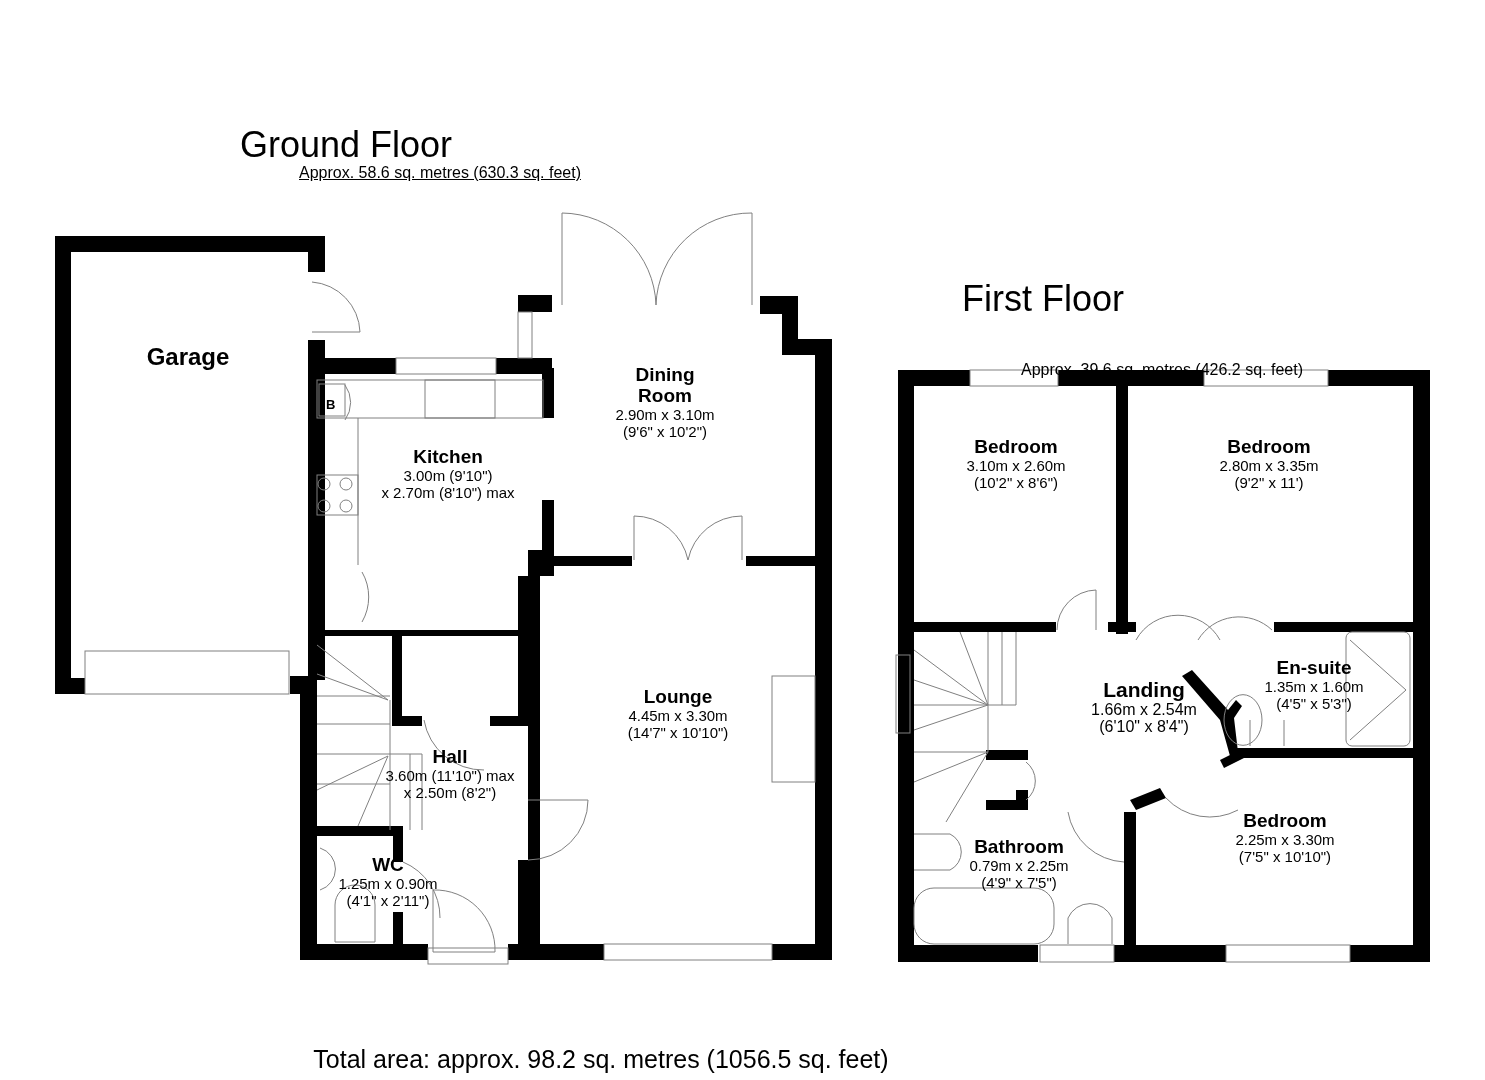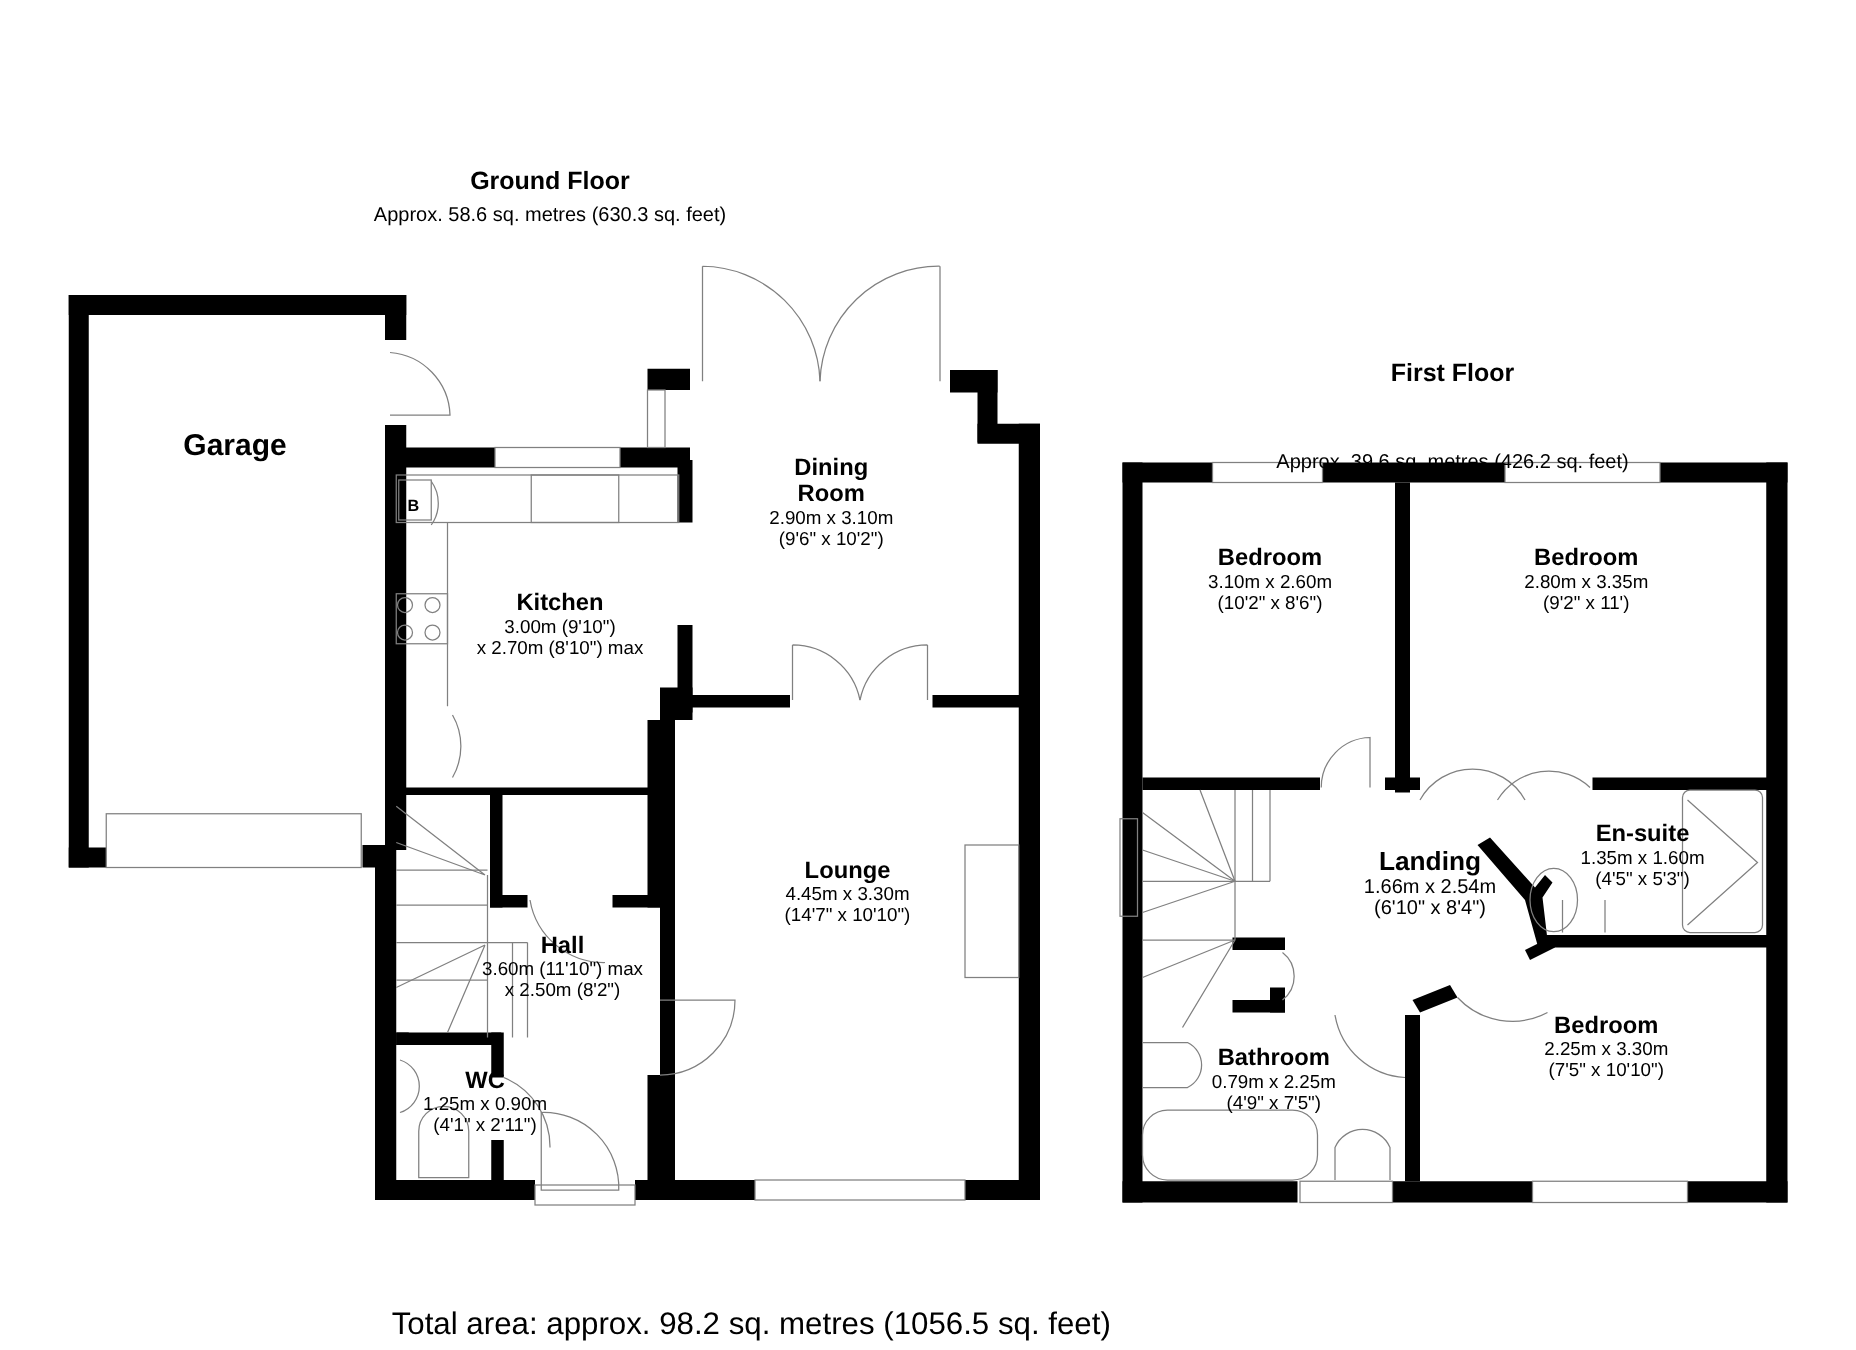--- a/index.html
+++ b/index.html
@@ -1,18 +1,18 @@
 <!DOCTYPE html>
 <html><head>
 <meta charset="utf-8">
 <style>
   html,body{margin:0;padding:0;background:#fff;}
   body{width:1485px;height:1080px;position:relative;overflow:hidden;font-family:"Liberation Sans",sans-serif;color:#000;}
   svg.plan{position:absolute;left:0;top:0;}
-  .floor-title{position:absolute;text-align:center;font-weight:bold;font-size:20px;line-height:30px;}
+  .floor-title{position:absolute;text-align:left;font-weight:normal;font-size:36px;line-height:30px;}
   .floor-sub{position:absolute;text-align:center;font-size:16px;line-height:18px;}
   .room{position:absolute;text-align:center;transform:translateX(-50%);white-space:nowrap;}
   .room .name{font-weight:bold;font-size:19px;line-height:21px;display:block;}
   .room .dim{font-size:15px;line-height:17px;display:block;}
   .garage .name{font-size:24px;line-height:26px;text-align:right;}
   .total{position:absolute;left:0;width:1202px;top:1045px;text-align:center;font-size:25px;line-height:28px;}
   .boiler{position:absolute;font-weight:bold;font-size:13px;}
 </style>
 </head>
 <body>
@@ -164,30 +164,30 @@
     <path d="M1224 720 A18 24 0 0 1 1262 720 A18 24 0 0 1 1224 720"></path>
     <path d="M1250 720 L1250 746 M1284 720 L1284 746"></path>
 
     <rect x="914" y="888" width="140" height="56" rx="20"></rect>
     <path d="M914 834 L950 834 A20 20 0 0 1 950 870 L914 870"></path>
     <path d="M1068 944 L1068 918 A24 24 0 0 1 1112 918 L1112 944"></path>
   </g>
 </svg>
 
 <div class="floor-title" style="left:240px;width:400px;top:130px;">Ground Floor</div>
-<div class="floor-sub" style="left:240px;width:400px;top:164px;">Approx. 58.6 sq. metres (630.3 sq. feet)</div>
+<div class="floor-sub" style="left:240px;width:400px;top:164px;text-decoration:underline;">Approx. 58.6 sq. metres (630.3 sq. feet)</div>
 
 <div class="floor-title" style="left:962px;width:400px;top:284px;">First Floor</div>
 <div class="floor-sub" style="left:962px;width:400px;top:334px;margin-top:27px;">Approx. 39.6 sq. metres (426.2 sq. feet)</div>
 
 <div class="room garage" style="left:188px;top:344px;">
   <span class="name">Garage</span>
 </div>
 <div class="boiler" style="left:326px;top:397px;">B</div>
-<div class="room" style="left:448px;top:472px;">
+<div class="room" style="left:448px;top:446px;">
   <span class="name">Kitchen</span>
   <span class="dim">3.00m (9'10")</span>
   <span class="dim">x 2.70m (8'10") max</span>
 </div>
 <div class="room" style="left:665px;top:364px;">
   <span class="name">Dining</span>
   <span class="name">Room</span>
   <span class="dim">2.90m x 3.10m</span>
   <span class="dim">(9'6" x 10'2")</span>
 </div>

